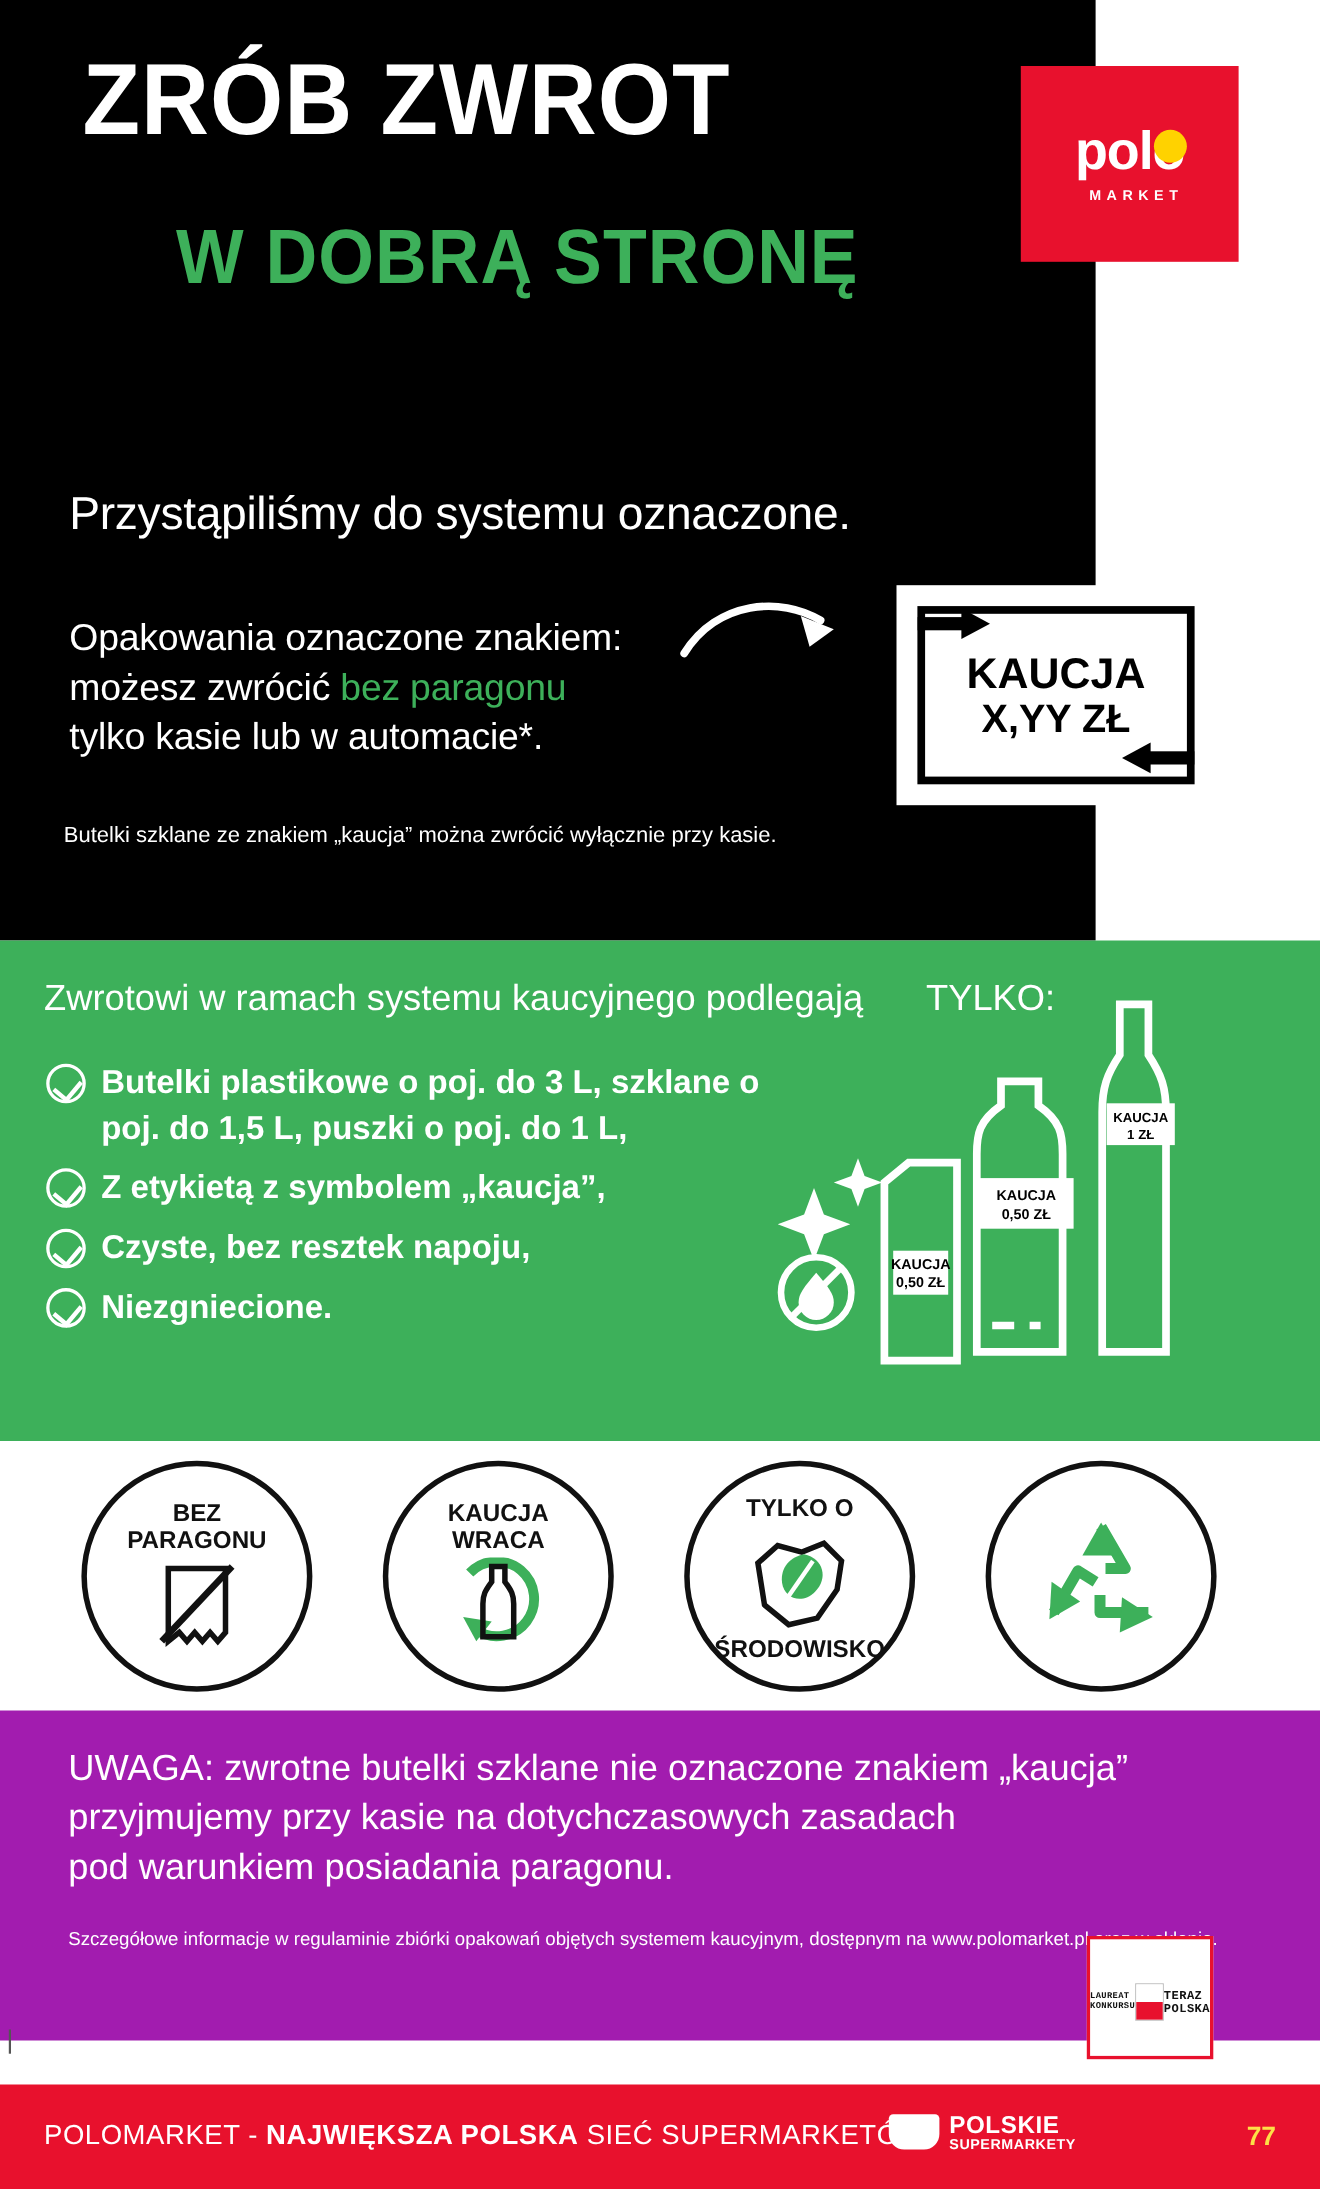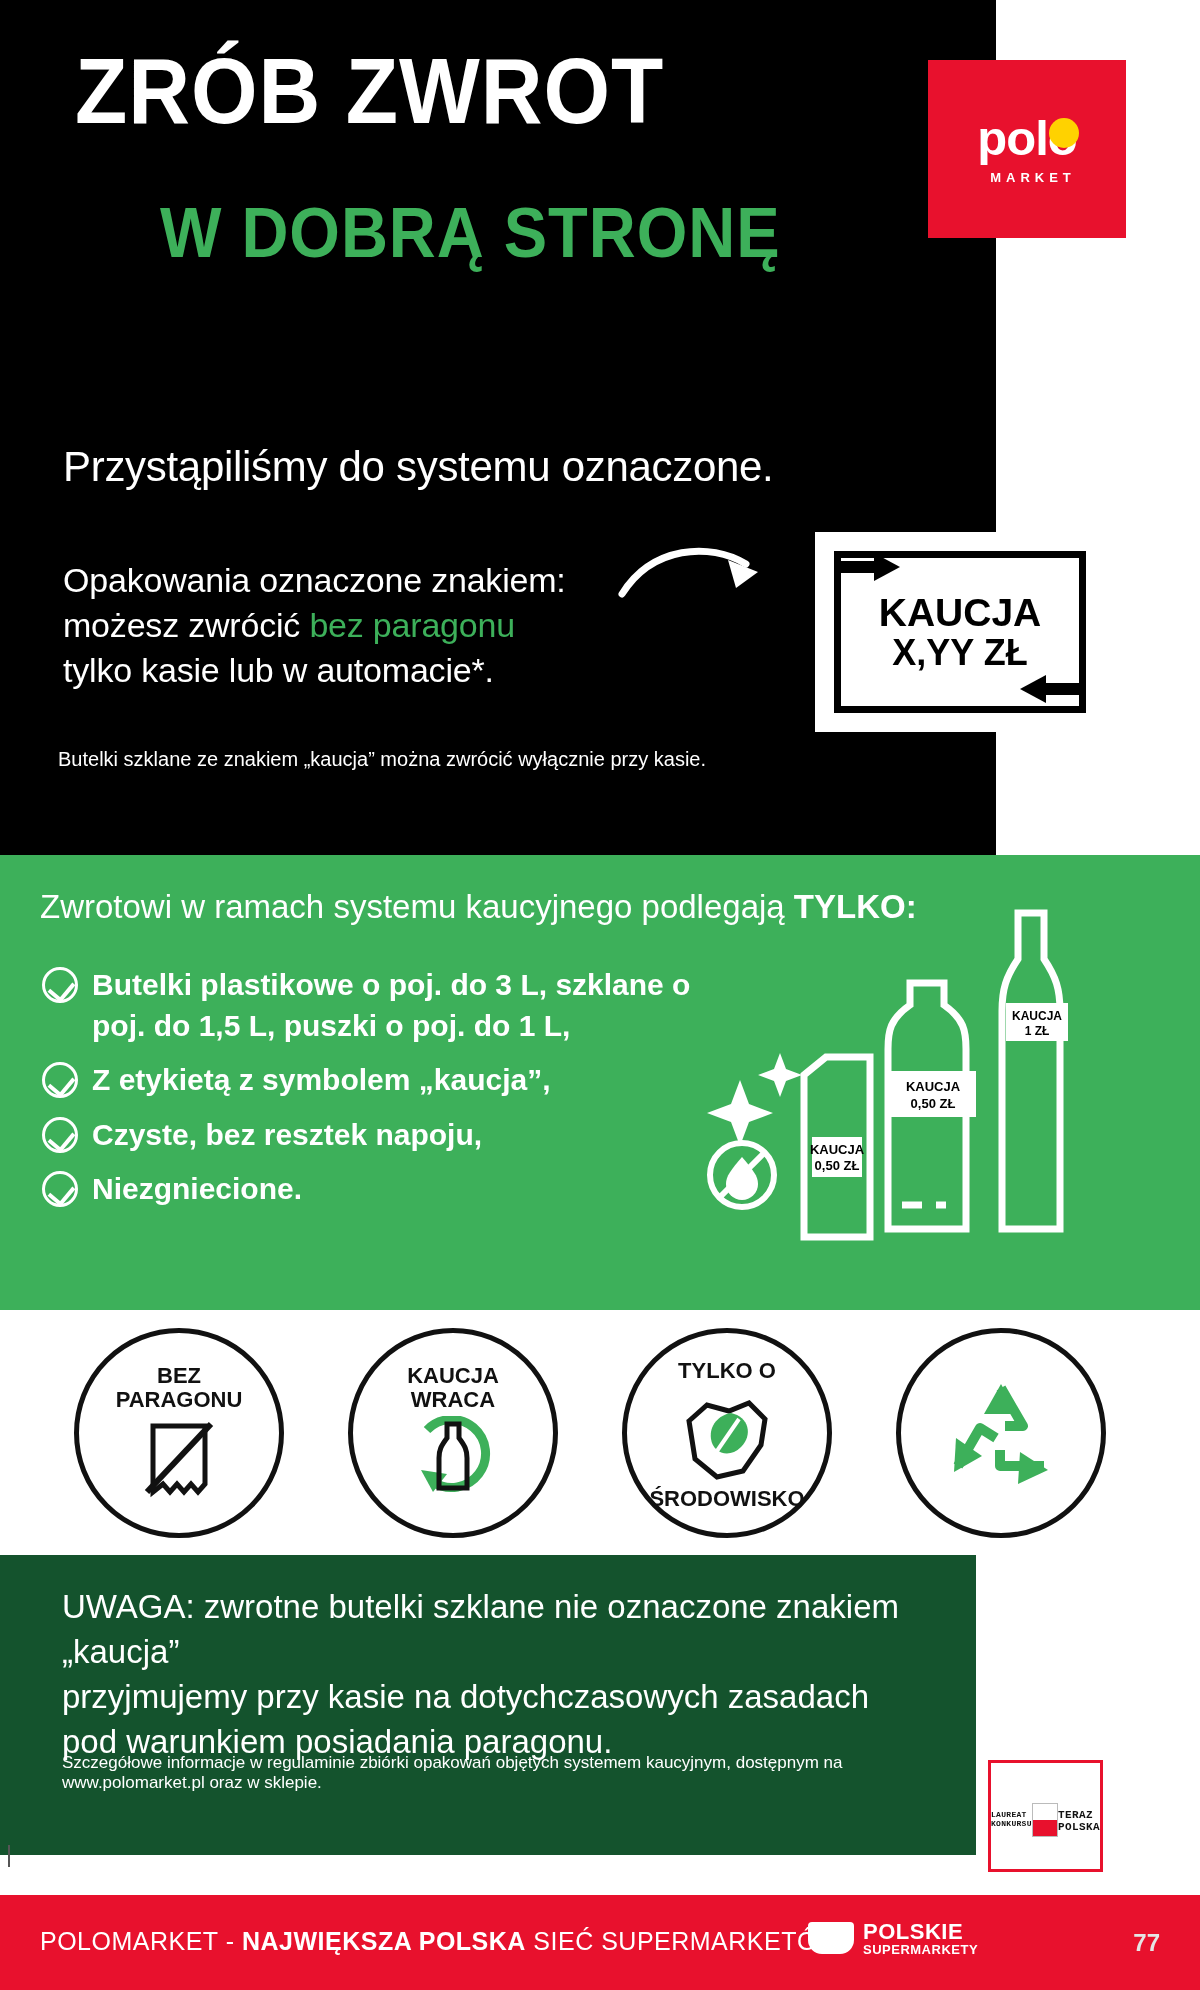--- a/index.html
+++ b/index.html
@@ -146,21 +146,21 @@
     width: 1200px; height: 455px;
     background: #3db05a;
   }
   .green-title {
     position: absolute;
     left: 40px; top: 33px;
     font-size: 33px;
     color: #ffffff;
     font-weight: normal;
   }
-  .green-title b { font-weight: bold; }
+  .green-title b { font-weight: normal; margin-left: 48px; }
 
   .bullets {
     position: absolute;
     left: 42px; top: 110px;
     width: 700px;
   }
   .bullet {
     display: flex;
     align-items: flex-start;
     margin-bottom: 14px;
@@ -210,22 +210,22 @@
   }
   .badge .btitle {
     font-size: 22px; font-weight: bold; color: #111;
     text-align: center; line-height: 1.08;
   }
 
   
   .bottom-black {
     position: absolute;
     left: 0; top: 1555px;
-    width: 976px; height: 300px;
-    background: #14532d;
+    width: 1200px; height: 300px;
+    background: #a21caf;
   }
   .uwaga {
     position: absolute;
     left: 62px; top: 30px;
     font-size: 33px;
     color: #ffffff;
     line-height: 1.36;
   }
   .smallprint {
     position: absolute;
@@ -274,21 +274,21 @@
     background: #ffffff;
     border-radius: 4px 4px 14px 14px;
     margin-right: 9px;
   }
   .ps-words { color: #fff; line-height: 1.05; }
   .ps-words .l1 { font-size: 22px; font-weight: bold; letter-spacing: .5px;}
   .ps-words .l2 { font-size: 13px; font-weight: bold; letter-spacing: .5px;}
   .page-num {
     position: absolute;
     right: 40px; top: 34px;
-    font-size: 24px; font-weight: bold; color: #e5e5e5;
+    font-size: 24px; font-weight: bold; color: #fde047;
   }
   .tick-mark {
     position: absolute;
     left: 8px; top: 1845px;
     width: 2px; height: 22px;
     background: #555;
   }
 </style>
 </head>
 <body>

